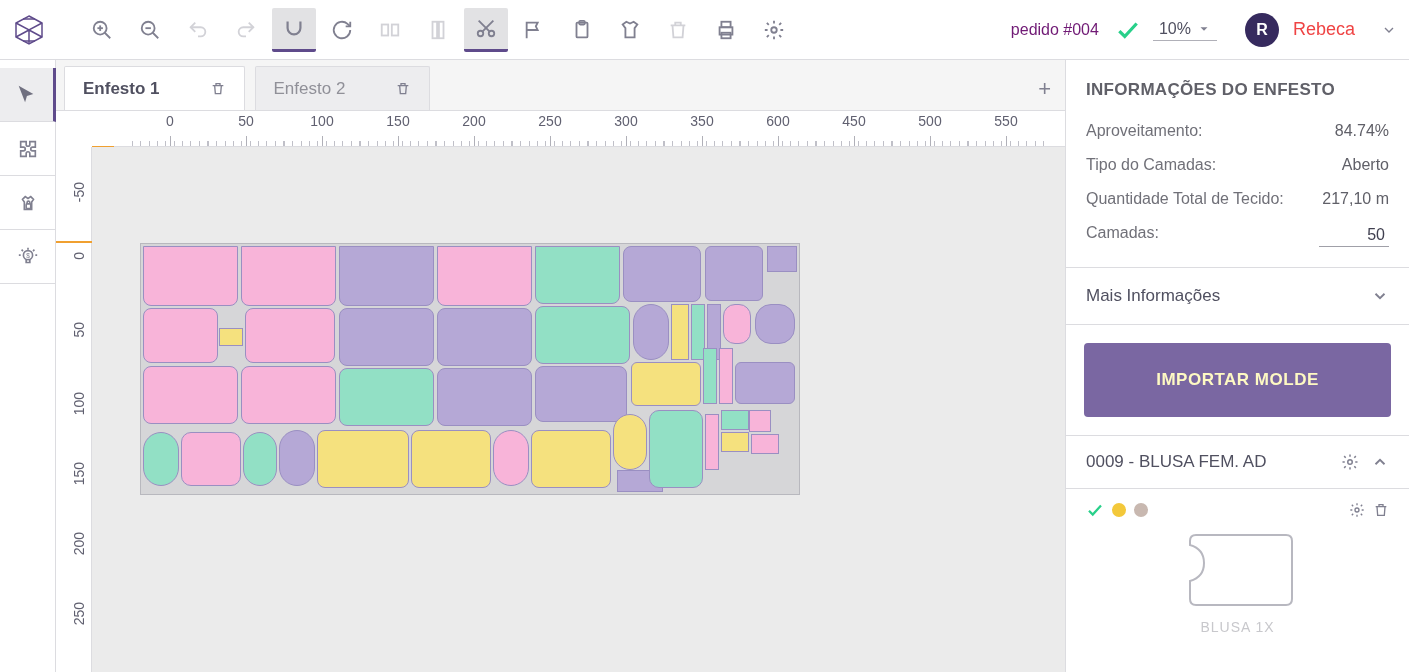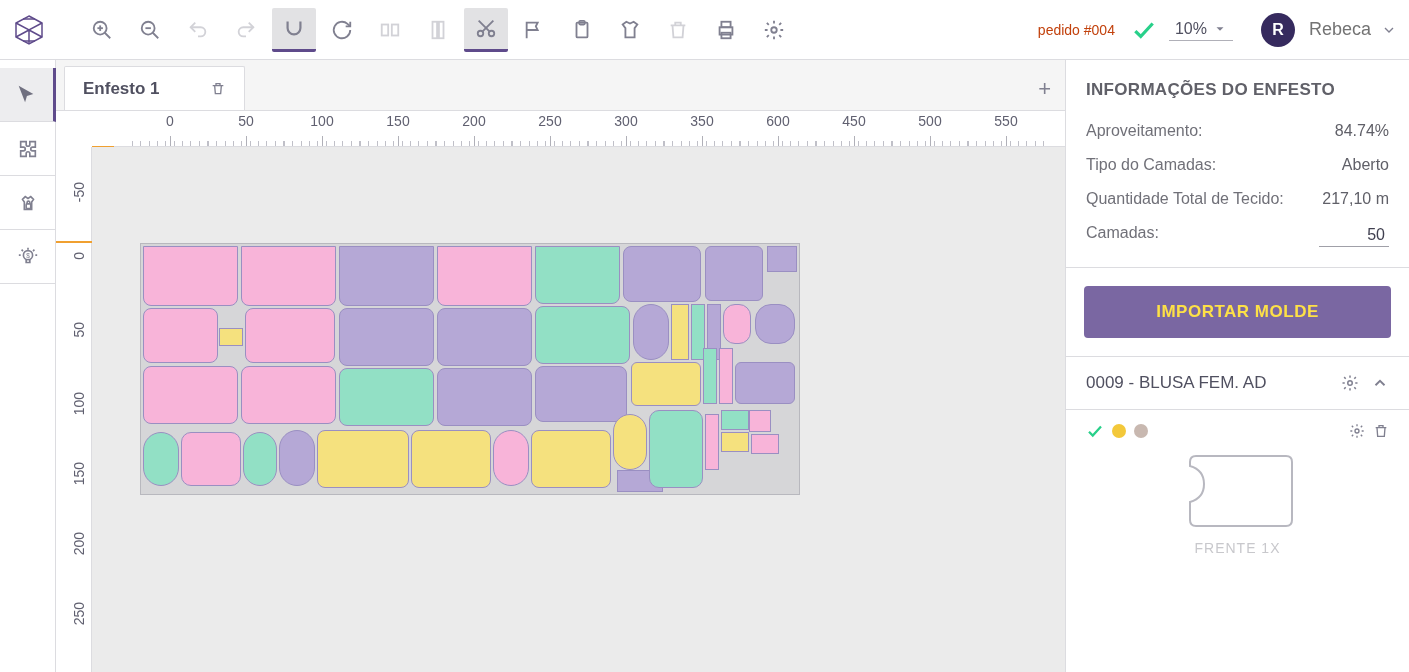--- a/index.html
+++ b/index.html
@@ -20,25 +20,25 @@
   html,body{margin:0;padding:0;height:100%;width:100%;background:var(--bg);color:var(--text)}
   body{display:flex;flex-direction:column;overflow:hidden}
 
   
   .toolbar{height:60px;background:var(--panel);border-bottom:1px solid var(--border);display:flex;align-items:center;padding:0 12px;gap:4px}
   .logo{width:34px;height:34px;display:flex;align-items:center;justify-content:center;margin-right:30px}
   .tbtn{width:44px;height:44px;display:flex;align-items:center;justify-content:center;cursor:pointer;color:#808090;border-radius:2px}
   .tbtn.active{background:#e2e2e4;border-bottom:3px solid var(--accent)}
   .tbtn.dis{opacity:.35}
   .spacer{flex:1}
-  .order{color:#c2410c;font-size:14px;margin-right:12px}
+  .order{color:#701a75;font-size:16px;margin-right:12px}
   .perc{display:flex;align-items:center;gap:6px;border-bottom:1px solid #b0b0b8;margin-right:24px;color:#505060;font-size:16px;padding:2px 6px}
   .check{color:#28d08a;margin-right:8px}
   .avatar{width:34px;height:34px;border-radius:50%;background:#362a5e;color:#fff;display:flex;align-items:center;justify-content:center;font-weight:bold;font-size:16px;margin-right:10px}
-  .uname{color:#737373;font-size:18px;margin-right:6px}
+  .uname{color:#ef4444;font-size:18px;margin-right:22px}
 
   
   .main{flex:1;display:flex;min-height:0}
   .left-tools{width:56px;background:var(--panel);border-right:1px solid var(--border);display:flex;flex-direction:column;align-items:center;padding-top:8px;gap:0}
   .ltbtn{width:56px;height:54px;display:flex;align-items:center;justify-content:center;color:#808090;cursor:pointer;border-bottom:1px solid var(--border)}
   .ltbtn.sel{background:#ededef;border-right:3px solid var(--accent)}
 
   .canvas-wrap{flex:1;display:flex;flex-direction:column;min-width:0}
   .tabs{height:50px;display:flex;align-items:flex-end;padding:0 8px;gap:10px;background:var(--bg);position:relative}
   .tab{height:44px;background:var(--panel);border:1px solid var(--border);border-bottom:none;display:flex;align-items:center;padding:0 18px;gap:50px;color:#505060;font-size:17px;border-top-left-radius:2px;border-top-right-radius:2px;cursor:pointer}
@@ -67,21 +67,21 @@
   .ruler-mark{position:absolute;background:#f0a030;}
 
   
   .side{width:344px;background:var(--panel);border-left:1px solid var(--border);display:flex;flex-direction:column;overflow-y:auto}
   .side h2{margin:0;padding:20px 20px 14px;font-size:17px;color:#606068;font-weight:bold;letter-spacing:.3px}
   .info-row{display:flex;justify-content:space-between;padding:8px 20px;color:#707078;font-size:16px}
   .info-row .val{color:#606068}
   .layers-input{border:none;border-bottom:1px solid #a0a0a8;background:transparent;width:70px;text-align:right;font-size:16px;color:#404050;padding:2px 4px}
   .divider{height:1px;background:var(--border);margin:12px 0 0}
   .accordion{display:flex;justify-content:space-between;align-items:center;padding:18px 20px;color:#505060;font-size:17px;cursor:pointer;border-bottom:1px solid var(--border)}
-  .import-btn{margin:18px 18px;padding:16px;background:var(--accent2);color:#fde047;border:none;border-radius:4px;font-size:17px;font-weight:bold;letter-spacing:.5px;cursor:pointer}
+  .import-btn{margin:18px 18px;padding:27px;background:var(--accent2);color:#fef9c3;border:none;border-radius:4px;font-size:17px;font-weight:bold;letter-spacing:.5px;cursor:pointer}
   .mold-head{display:flex;align-items:center;justify-content:space-between;padding:16px 20px;font-size:17px;color:#505060;border-top:1px solid var(--border)}
   .mold-head .icons{display:flex;gap:12px;color:#808090}
   .piece-card{padding:12px 20px;border-top:1px solid var(--border)}
   .pc-top{display:flex;align-items:center;justify-content:space-between}
   .dots{display:flex;align-items:center;gap:8px}
   .dot{width:14px;height:14px;border-radius:50%}
   .pc-svg{display:flex;justify-content:center;margin-top:6px}
   .pc-label{text-align:center;color:#c8c8cc;font-size:14px;margin-top:4px;letter-spacing:1px}
   svg{display:block}
 </style>
@@ -239,20 +239,28 @@
           <path d="M10 15v3h4v-3M12 2v2M4 10H2M22 10h-2M5 4l1.5 1.5M19 4l-1.5 1.5"></path>
           <text x="12" y="13" text-anchor="middle" font-size="7" fill="currentColor" stroke="none">$</text>
         </svg>
       </div>
   </div>
 
   <div class="canvas-wrap">
     <div class="tabs">
       <div class="tab act">
         <span>Enfesto 1</span>
+        <span class="tab-close">
+            <svg width="16" height="16" viewBox="0 0 24 24" fill="none" stroke="currentColor" stroke-width="2">
+              <path d="M4 7h16M9 7V4h6v3M7 7l1 12h8l1-12"></path>
+            </svg>
+          </span>
+      </div>
+      <div class="tab inact">
+        <span>Enfesto 2</span>
         <span class="tab-close">
             <svg width="16" height="16" viewBox="0 0 24 24" fill="none" stroke="currentColor" stroke-width="2">
               <path d="M4 7h16M9 7V4h6v3M7 7l1 12h8l1-12"></path>
             </svg>
           </span>
       </div>
       <div class="tab-add">+</div>
     </div>
 
     <div class="rulers-canvas">
@@ -545,20 +553,28 @@
     </div>
     <div class="info-row">
       <span>Quantidade Total de Tecido:</span>
       <span class="val">217,10 m</span>
     </div>
     <div class="info-row">
       <span>Camadas:</span>
       <input class="layers-input" value="50" style="">
     </div>
     <div class="divider"></div>
+    <div class="accordion">
+      <span>Mais Informações</span>
+      <span>
+          <svg width="18" height="18" viewBox="0 0 24 24" fill="none" stroke="#808090" stroke-width="2.5">
+            <polyline points="6,9 12,15 18,9"></polyline>
+          </svg>
+        </span>
+    </div>
     <button class="import-btn">IMPORTAR MOLDE</button>
     <div class="mold-head">
       <span>0009 - BLUSA FEM. AD</span>
       <span class="icons">
         <span>
             <svg width="18" height="18" viewBox="0 0 24 24" fill="none" stroke="currentColor" stroke-width="2">
               <circle cx="12" cy="12" r="3"></circle>
               <path d="M12 2v3M12 19v3M4.2 4.2l2.1 2.1M17.7 17.7l2.1 2.1M2 12h3M19 12h3M4.2 19.8l2.1-2.1M17.7 6.3l2.1-2.1"></path>
             </svg>
           </span>
@@ -592,16 +608,16 @@
                 <path d="M4 7h16M9 7V4h6v3M6 7l1 13h10l1-13"></path>
               </svg>
             </span>
         </div>
       </div>
       <div class="pc-svg">
         <svg width="120" height="90" viewBox="0 0 120 90" fill="none" stroke="#b8b8c0" stroke-width="2">
           <path d="M18 10 h90 q6 0 6 6 v58 q0 6 -6 6 h-90 q-6 0 -6 -6 v-18 q14 -4 14 -18 t-14 -18 v-4 q0 -6 6 -6 z"></path>
         </svg>
       </div>
-      <div class="pc-label">FRENTE 1X</div>
+      <div class="pc-label">BLUSA 1X</div>
     </div>
   </div>
 </div>
 
 </body></html>

